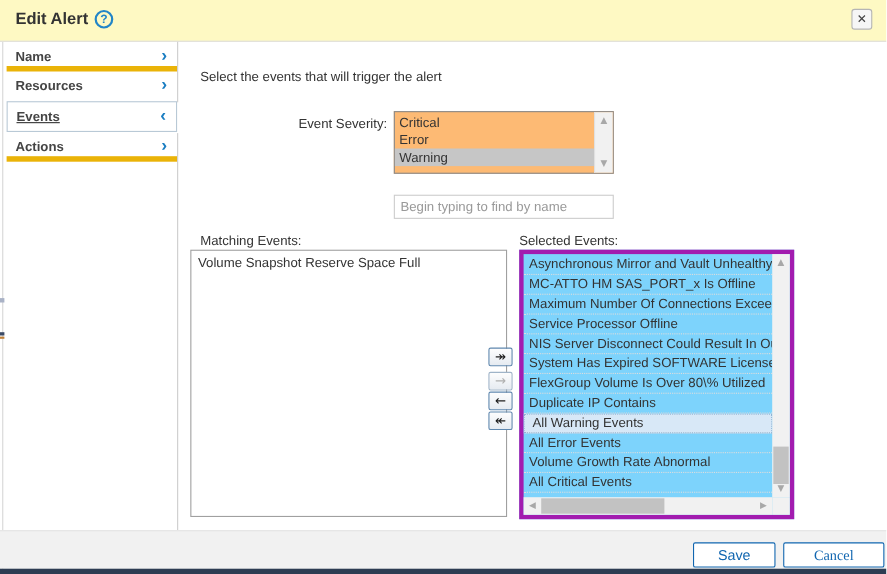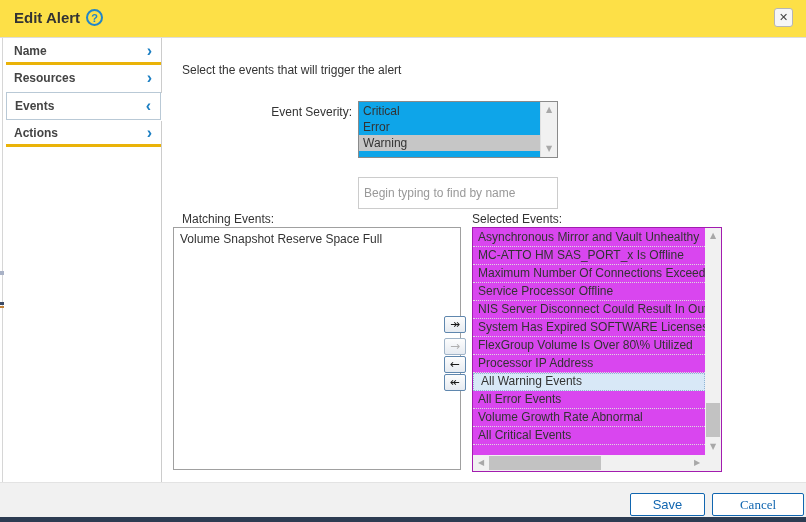--- a/index.html
+++ b/index.html
@@ -8,75 +8,75 @@
             font-family:"Liberation Sans", sans-serif; overflow:hidden; font-size:12px; color:#333; }
 
   
   .left-line { position:absolute; left:2px; top:0; width:1px; height:522px; background:#d6d6d6; }
   .speck1 { position:absolute; left:0; top:271px; width:4px; height:4px; background:#a9b2c6; }
   .speck2 { position:absolute; left:0; top:302px; width:4px; height:3px; background:#3c4b66; }
   .speck3 { position:absolute; left:0; top:306px; width:4px; height:2px; background:#c08038; }
 
   
   .dialog-header { position:absolute; left:0; top:0; width:806px; height:38px;
-                   background:#fde047; border-bottom:1px solid #ddd; }
+                   background:#fef9c3; border-bottom:1px solid #ddd; }
   .title { position:absolute; left:14px; top:9px; font-size:15px; font-weight:bold; color:#333; }
   .help-icon { position:absolute; left:86px; top:9px; width:17px; height:17px; border:2px solid #2285c7;
                border-radius:50%; color:#2285c7; font-size:11px; font-weight:bold; text-align:center;
                line-height:14px; cursor:pointer; }
   .close-button { position:absolute; right:13px; top:8px; width:19px; height:19px; border:1px solid #b5b5b5;
                   border-radius:3px; color:#444; font-size:11px; line-height:17px; text-align:center;
                   background:#f6f6f6; cursor:pointer; font-family:"DejaVu Sans", sans-serif; }
 
   
   .sidebar { position:absolute; left:6px; top:38px; width:155px; }
   .nav-item { position:relative; height:27px; line-height:26px; cursor:pointer; background:transparent; }
-  .nav-item.b { border-bottom:3px solid #eab308; }
-  .nav-item.active { border:1px solid #b9c9d6; background:#fff; height:28px; }
+  .nav-item.b { border-bottom:5px solid #eab308; }
+  .nav-item.active { border:1px solid #b9c9d6; background:#fff; height:28px;text-decoration:underline; }
   .nav-label { margin-left:8px; font-size:12px; font-weight:bold; color:#444; }
   .nav-chevron { position:absolute; right:9px; top:0; color:#1b7ec2; font-weight:bold; font-size:16px; }
   .sb-line { position:absolute; left:161px; width:1px; background:#ccc; }
   .sb-line.seg1 { top:38px; height:55px; }
   .sb-line.seg2 { top:121px; height:361px; }
 
   
   .instruction { position:absolute; left:182px; top:63px; color:#333; }
   .field-label { position:absolute; width:170px; text-align:right; color:#333; }
   .sev-label { left:182px; top:105px; }
   .listbox { position:absolute; left:358px; top:101px; width:200px; height:57px;
-             border:1px solid #8a8a8a; background:#0ea5e9; }
+             border:1px solid #8a8a8a; background:#fdba74; }
   .lb-options { position:absolute; left:0; top:1px; right:17px; }
   .lb-option { height:16px; line-height:16px; padding-left:4px; cursor:pointer; white-space:nowrap; }
   .lb-option.selected { background:#c6c6c6; }
   .lb-scroll { position:absolute; right:0; top:0; width:17px; height:100%; background:#f1f1f1;
                border-left:1px solid #e0e0e0; cursor:pointer; }
   .sarrow { position:absolute; left:0; width:100%; text-align:center; font-size:8px; color:#a8a8a8;
             font-family:"DejaVu Sans", sans-serif; height:14px; line-height:14px; }
   .sarrow.up { top:1px; } .sarrow.down { bottom:1px; }
 
   .filter-label { left:182px; top:182px; }
-  .filter-input { position:absolute; left:358px; top:177px; width:200px; height:32px;
+  .filter-input { position:absolute; left:358px; top:177px; width:200px; height:22px;
                   border:1px solid #ccc; padding:0 5px; font-size:12px; color:#333;
                   font-family:"Liberation Sans", sans-serif; outline:none; }
   .filter-input::placeholder { color:#999; }
 
   .matching-label { position:absolute; left:182px; top:212px; }
   .matching-box { position:absolute; left:173px; top:227px; width:288px; height:243px;
                   border:1px solid #a0a0a0; background:#fff; }
   .matching-item { padding:4px 6px; white-space:nowrap; overflow:hidden; cursor:pointer; }
 
   .xfer { position:absolute; left:444px; width:22px; height:17px; border:1px solid #5f87ae;
           background:linear-gradient(#fdfdfd,#e6ebf1); text-align:center; line-height:15px; font-size:12px;
           color:#1a1a1a; font-family:"DejaVu Sans", sans-serif; border-radius:2px; cursor:pointer; }
   .xfer.t1 { top:316px; } .xfer.t2 { top:338px; } .xfer.t3 { top:356px; } .xfer.t4 { top:374px; }
   .xfer.disabled { color:#b0b0b0; border-color:#9fb4c8; cursor:default; }
 
   .selected-label { position:absolute; left:472px; top:212px; }
   .selected-box { position:absolute; left:472px; top:227px; width:250px; height:245px;
-                  border:1px solid #a21caf; background:#d946ef; }
+                  border:4px solid #a21caf; background:#7dd3fc; }
   .rows { position:absolute; left:0; top:1px; right:16px; bottom:16px; overflow:hidden; }
   .row { height:18px; line-height:17px; padding-left:5px; border-bottom:1px dotted #ddd;
          white-space:nowrap; overflow:hidden; cursor:pointer; color:#333; }
   .row.highlight { background:#d8e8f7; outline:1px dotted #8fb4d4; outline-offset:-1px;padding-left:8px; }
   .v-scroll { position:absolute; right:0; top:0; width:16px; bottom:16px; background:#f1f1f1; cursor:pointer; }
   .v-thumb { position:absolute; left:1px; right:1px; top:175px; height:34px; background:#c2c2c2; cursor:pointer; }
   .h-scroll { position:absolute; left:0; bottom:0; right:16px; height:16px; background:#f1f1f1; cursor:pointer; }
   .h-thumb { position:absolute; top:1px; bottom:1px; left:16px; width:112px; background:#c2c2c2; cursor:pointer; }
   .harrow { position:absolute; top:0; height:100%; width:14px; text-align:center; font-size:8px; color:#a8a8a8;
             line-height:16px; font-family:"DejaVu Sans", sans-serif; }
@@ -159,21 +159,21 @@
   <div class="selected-label">Selected Events:</div>
   <div class="selected-box">
     <div class="rows">
       <div class="row">Asynchronous Mirror and Vault Unhealthy</div>
       <div class="row">MC-ATTO HM SAS_PORT_x Is Offline</div>
       <div class="row">Maximum Number Of Connections Exceeded For</div>
       <div class="row">Service Processor Offline</div>
       <div class="row">NIS Server Disconnect Could Result In Outage</div>
       <div class="row">System Has Expired SOFTWARE Licenses</div>
       <div class="row">FlexGroup Volume Is Over 80\% Utilized</div>
-      <div class="row">Processor IP Address</div>
+      <div class="row">Duplicate IP Contains</div>
       <div class="row highlight">All Warning Events</div>
       <div class="row">All Error Events</div>
       <div class="row">Volume Growth Rate Abnormal</div>
       <div class="row">All Critical Events</div>
     </div>
     <div class="v-scroll">
       <div class="sarrow up">▲</div>
       <div class="v-thumb"></div>
       <div class="sarrow down">▼</div>
     </div>

